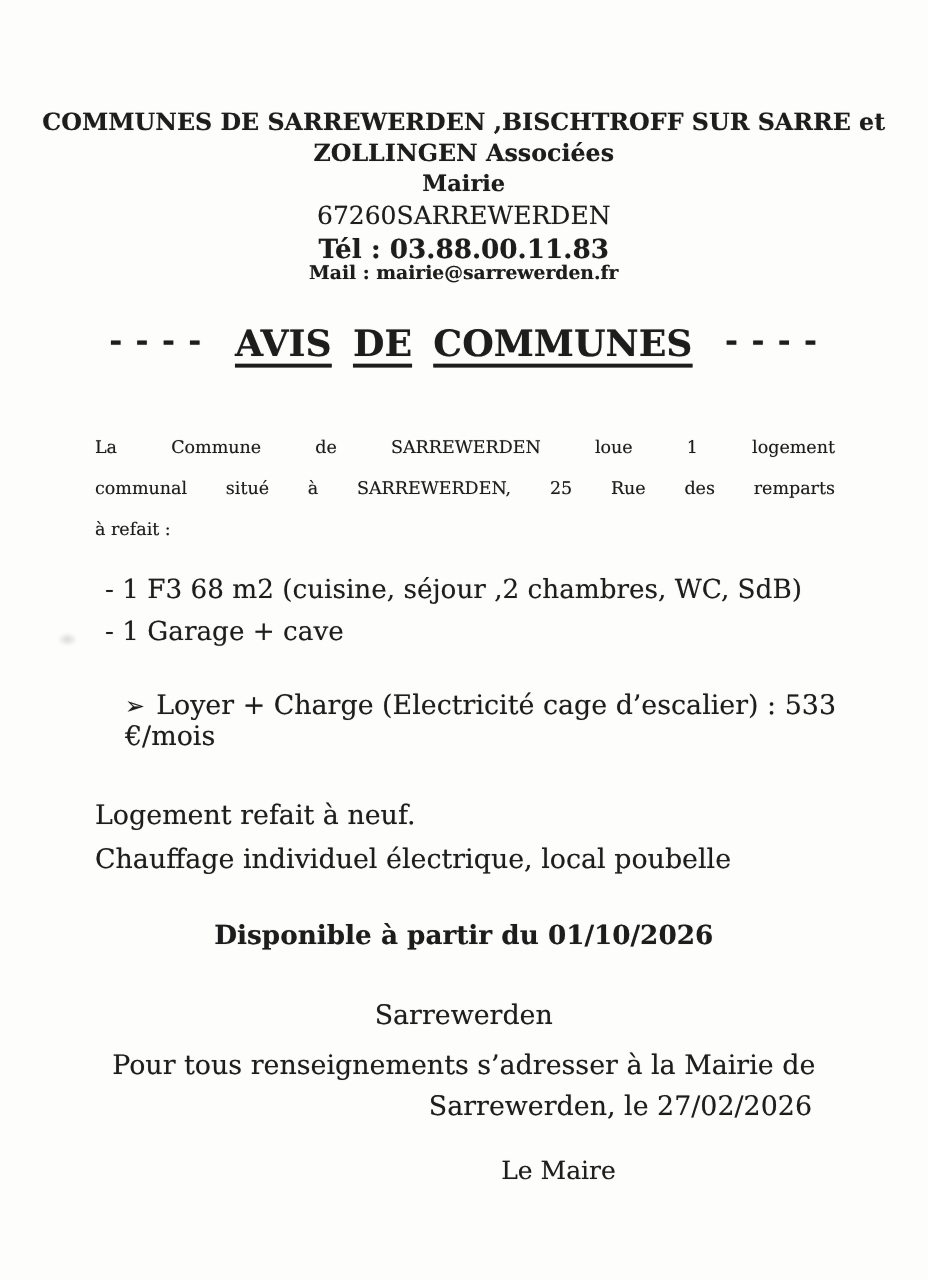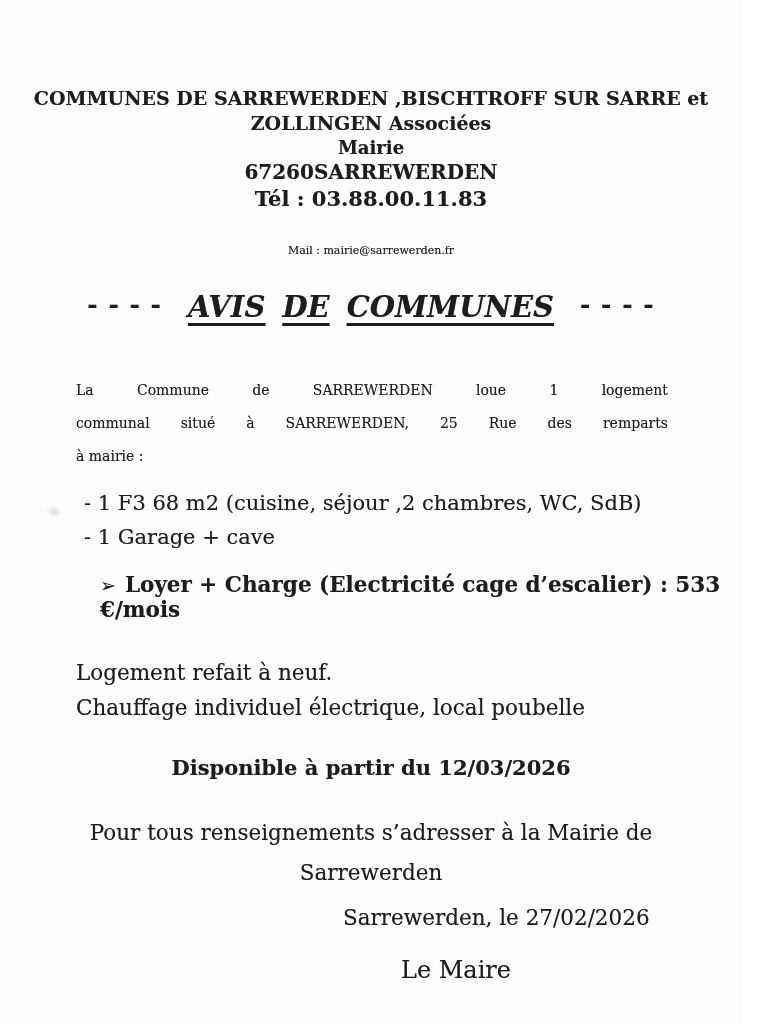--- a/index.html
+++ b/index.html
@@ -9,39 +9,39 @@
     background:#fdfdfc;
     color:#1d1d1d;
     font-family:"DejaVu Serif","Liberation Serif",serif;
     text-shadow:0 0 .6px rgba(30,30,30,.5);
     overflow:hidden;
   }
   
   .letterhead{padding-top:86px;text-align:center;}
   .lh-main{font-size:19px;font-weight:700;line-height:25px;}
   .lh-office{font-size:18px;font-weight:700;line-height:23px;}
-  .lh-address{font-size:20px;font-weight:700;line-height:27px;}
+  .lh-address{font-size:20px;font-weight:400;line-height:27px;}
   .lh-phone{font-size:21px;font-weight:700;line-height:21px;margin-top:2px;}
-  .lh-email{font-size:11px;font-weight:400;line-height:19px;margin-top:32px;}
+  .lh-email{font-size:15px;font-weight:700;line-height:19px;}
   
   .title-row{margin-top:30px;display:flex;justify-content:center;align-items:center;gap:26px;}
   .dashes{font-weight:700;font-size:25px;letter-spacing:1px;transform:translateY(-3px);white-space:pre;}
-  .title-words{display:flex;gap:17px;font-style:italic;font-weight:700;font-size:29px;}
+  .title-words{display:flex;gap:17px;font-weight:700;font-size:29px;}
   .title-word{text-decoration:underline;text-decoration-thickness:2.5px;text-underline-offset:6px;}
   
   .intro{margin:50px 74px 0 76px;font-size:14px;line-height:33px;}
   .line-justify{text-align:justify;text-align-last:justify;}
   .items{margin:13px 76px 0 84px;font-size:21px;line-height:34px;}
-  .rent{margin:18px 0 0 100px;font-size:21.5px;font-weight:bold;}
+  .rent{margin:30px 0 0 100px;font-size:21.5px;}
   .arrow{font-family:"DejaVu Sans","Liberation Sans",sans-serif;font-size:19px;margin-right:9px;}
   .details{margin:33px 76px 0 76px;font-size:21.5px;line-height:35px;}
   .availability{margin-top:30px;text-align:center;font-weight:700;font-size:21px;}
   .contact{margin-top:33px;text-align:center;font-size:21.5px;line-height:40px;}
-  .dateline{margin-top:12px;padding-left:343px;font-size:21.5px;}
-  .signature{margin-top:26px;padding-left:401px;font-size:24px;}
+  .dateline{margin-top:0;padding-left:343px;font-size:21.5px;}
+  .signature{margin-top:26px;padding-left:401px;font-size:20px;}
   
   .smudge{
     position:absolute;left:46px;top:506px;width:16px;height:11px;
     background:radial-gradient(ellipse at center, rgba(120,120,120,.28), transparent 70%);
     filter:blur(1px);
   }
 </style>
 </head>
 <body>
 
@@ -62,41 +62,41 @@
       <span class="title-word">AVIS</span>
       <span class="title-word">DE</span>
       <span class="title-word">COMMUNES</span>
     </span>
     <span class="dashes">- - - -</span>
   </div>
 
   <div class="intro">
     <div class="line-justify">La Commune de SARREWERDEN loue 1 logement</div>
     <div class="line-justify">communal situé à SARREWERDEN, 25 Rue des remparts</div>
-    <div>à mairie :</div>
+    <div>à refait :</div>
   </div>
 
   <div class="items">
     <div>- 1 F3 68 m2 (cuisine, séjour ,2 chambres, WC, SdB)</div>
     <div>- 1 Garage + cave</div>
   </div>
 
   <div class="rent">
     <span class="arrow">➢</span><span>Loyer + Charge (Electricité cage d’escalier) : 533 €/mois</span>
   </div>
 
   <div class="details">
     <div>Logement refait à neuf.</div>
     <div>Chauffage individuel électrique, local poubelle</div>
   </div>
 
-  <div class="availability">Disponible à partir du 12/03/2026</div>
+  <div class="availability">Disponible à partir du 01/10/2026</div>
 
   <div class="contact">
+    <div>Sarrewerden</div>
     <div>Pour tous renseignements s’adresser à la Mairie de</div>
-    <div>Sarrewerden</div>
   </div>
 
   <div class="dateline">Sarrewerden, le 27/02/2026</div>
   <div class="signature">Le Maire</div>
 
   <div class="smudge"></div>
 </div>
 
 </body></html>

